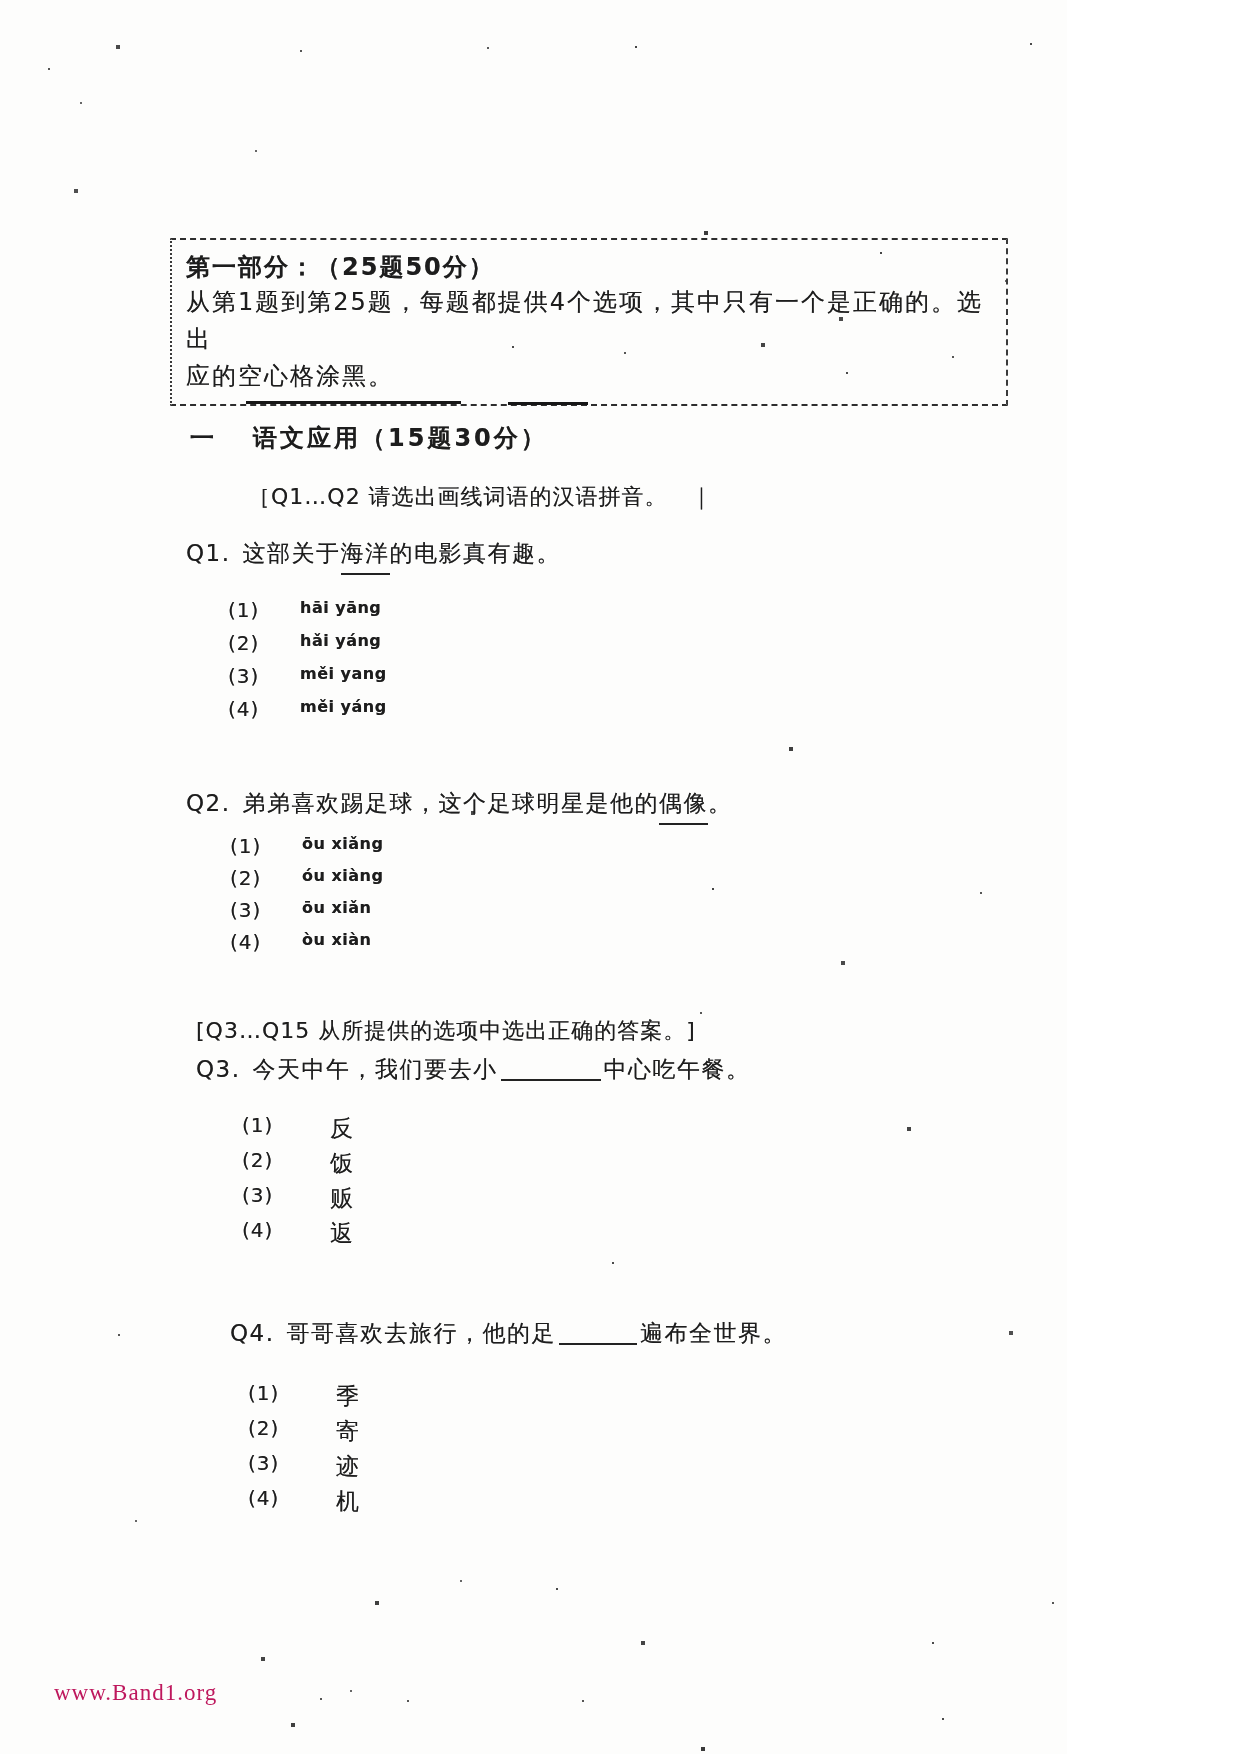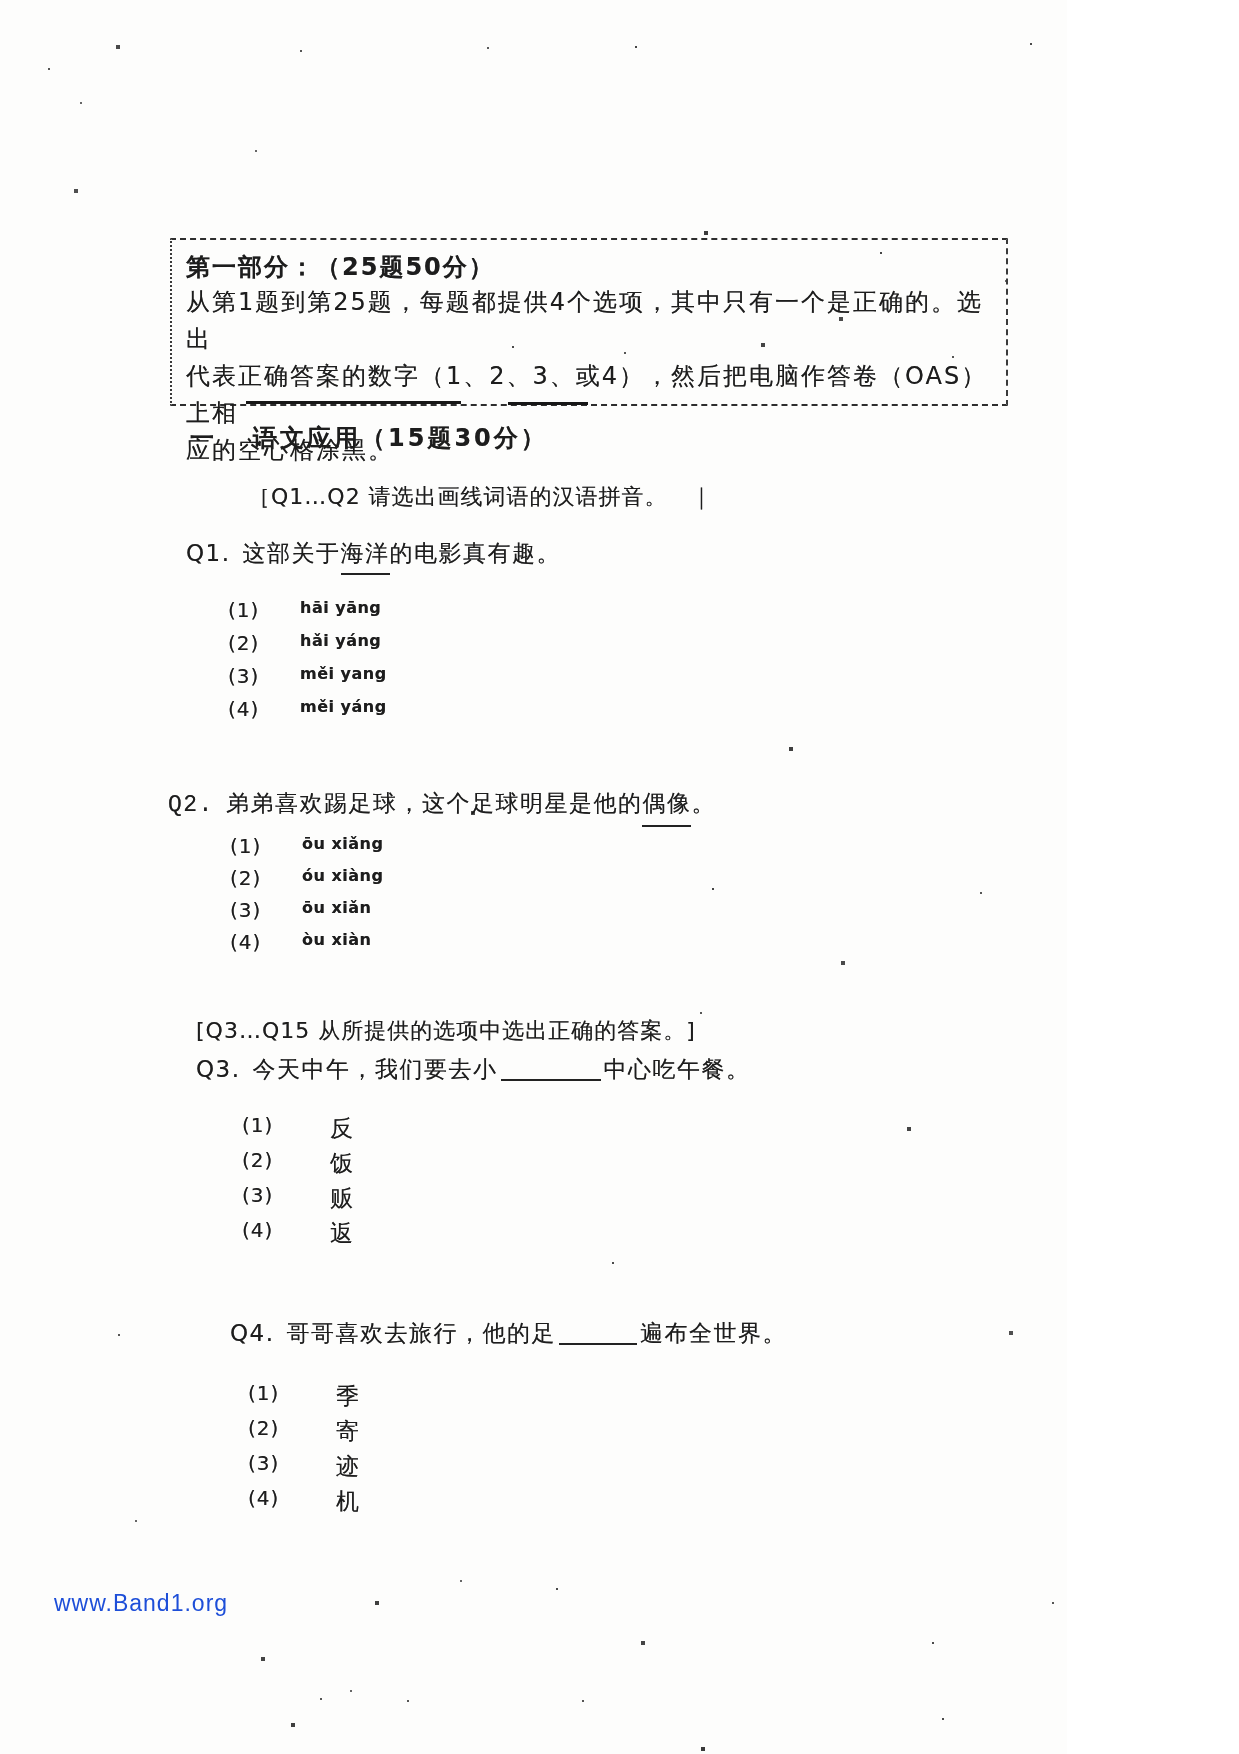--- a/index.html
+++ b/index.html
@@ -52,36 +52,35 @@
   .blank.w100{width:100px;} .blank.w75{width:78px;}
   .opts{position:absolute;}
   .opt{display:flex;align-items:flex-start;height:33px;}
   .opts.s32 .opt{height:32px;}
   .opts.s35 .opt{height:35px;}
   .opt .num{font-size:20px;width:72px;flex:0 0 auto;letter-spacing:1px;}
   .opts.wide .opt .num{width:88px;}
   .opt .val.pinyin{font-size:16px;font-weight:bold;letter-spacing:.5px;}
   .opt .val.hanzi{font-size:23px;}
   .watermark{
-    position:absolute;left:54px;top:1590px;
-    font-family:Liberation Sans, sans-serif;font-size:23px;color:#1d4ed8;
+    position:absolute;left:54px;top:1680px;
+    font-family:Liberation Serif, serif;font-size:23px;color:#be185d;
     letter-spacing:1px;text-shadow:none;
   }
 </style>
 </head>
 <body>
 
 <div class="page">
 
   <div class="noise"></div>
 
   <div class="ibox">
     <div class="ibox-title">第一部分：（25题50分）</div>
     <div class="ibox-line">从第1题到第25题，每题都提供4个选项，其中只有一个是正确的。选出</div>
-    <div class="ibox-line">代表正确答案的数字（1、2、3、或4），然后把电脑作答卷（OAS）上相</div>
     <div class="ibox-line">应的空心格涂黑。</div>
   </div>
   <div class="seg seg1"></div>
   <div class="seg seg2"></div>
 
   <div class="heading">
     <span class="sec-num">一</span><span>语文应用（15题30分）</span>
   </div>
 
   <div class="bracket b1">［Q1…Q2 请选出画线词语的汉语拼音。　｜</div>
@@ -101,21 +100,21 @@
     <div class="opt">
       <span class="num">(3)</span>
       <span class="val pinyin">měi yang</span>
     </div>
     <div class="opt">
       <span class="num">(4)</span>
       <span class="val pinyin">měi yáng</span>
     </div>
   </div>
 
-  <div class="q" style="left:168px;top:788px;font-family:Liberation Mono, monospace;">
+  <div class="q" style="left:186px;top:788px;">
     <span class="qlabel">Q2.</span><span>弟弟喜欢踢足球，这个足球明星是他的</span><span class="ul">偶像</span><span>。</span>
   </div>
   <div class="opts s32" style="left:230px;top:834px;">
     <div class="opt">
       <span class="num">(1)</span>
       <span class="val pinyin">ōu xiǎng</span>
     </div>
     <div class="opt">
       <span class="num">(2)</span>
       <span class="val pinyin">óu xiàng</span>

